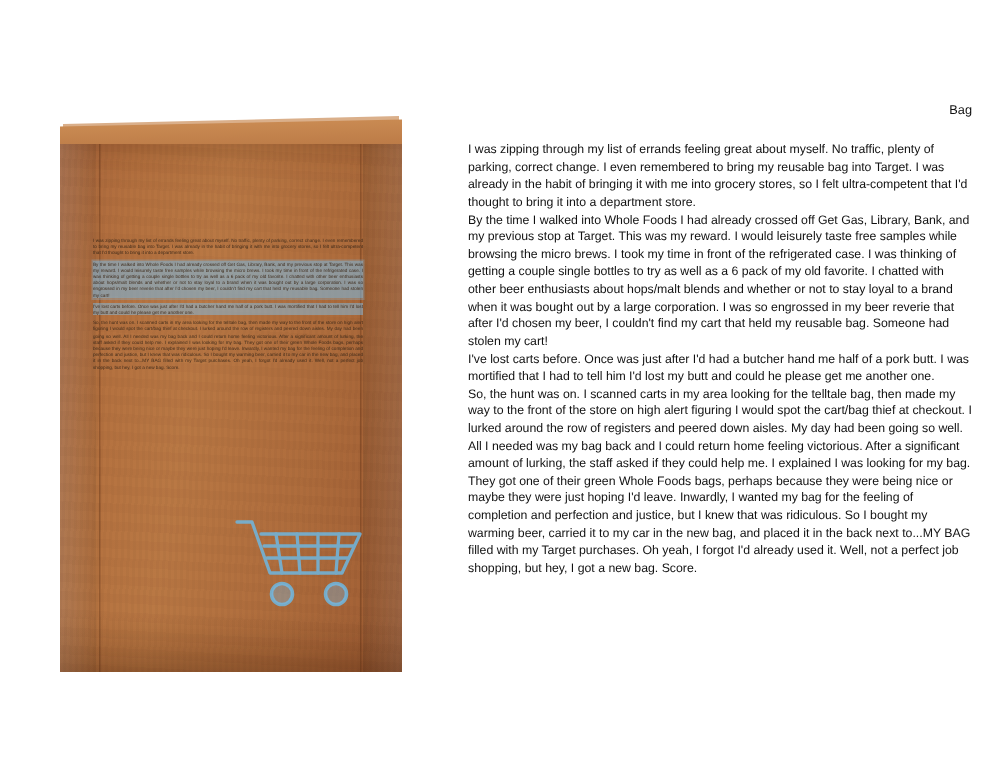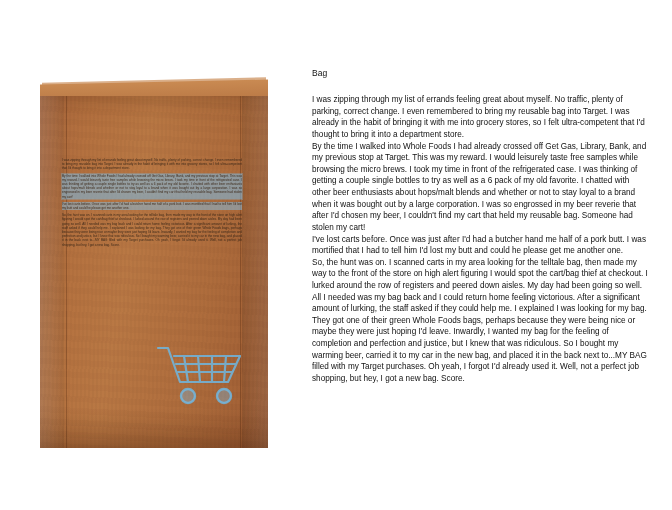--- a/index.html
+++ b/index.html
@@ -129,21 +129,21 @@
   }
 
   
   .story {
     position: absolute;
     left: 312px;
     top: 68px;
     width: 336px;
   }
   .story-title {
-    text-align: left;
+    text-align: right;
     font-size: 8.5px;
     color: #111;
     margin: 0 0 16px 0;
     font-weight: normal;
   }
   .story-body p {
     margin: 0 0 0.2px 0;
     font-size: 8.2px;
     line-height: 11.6px;
     color: #111;

